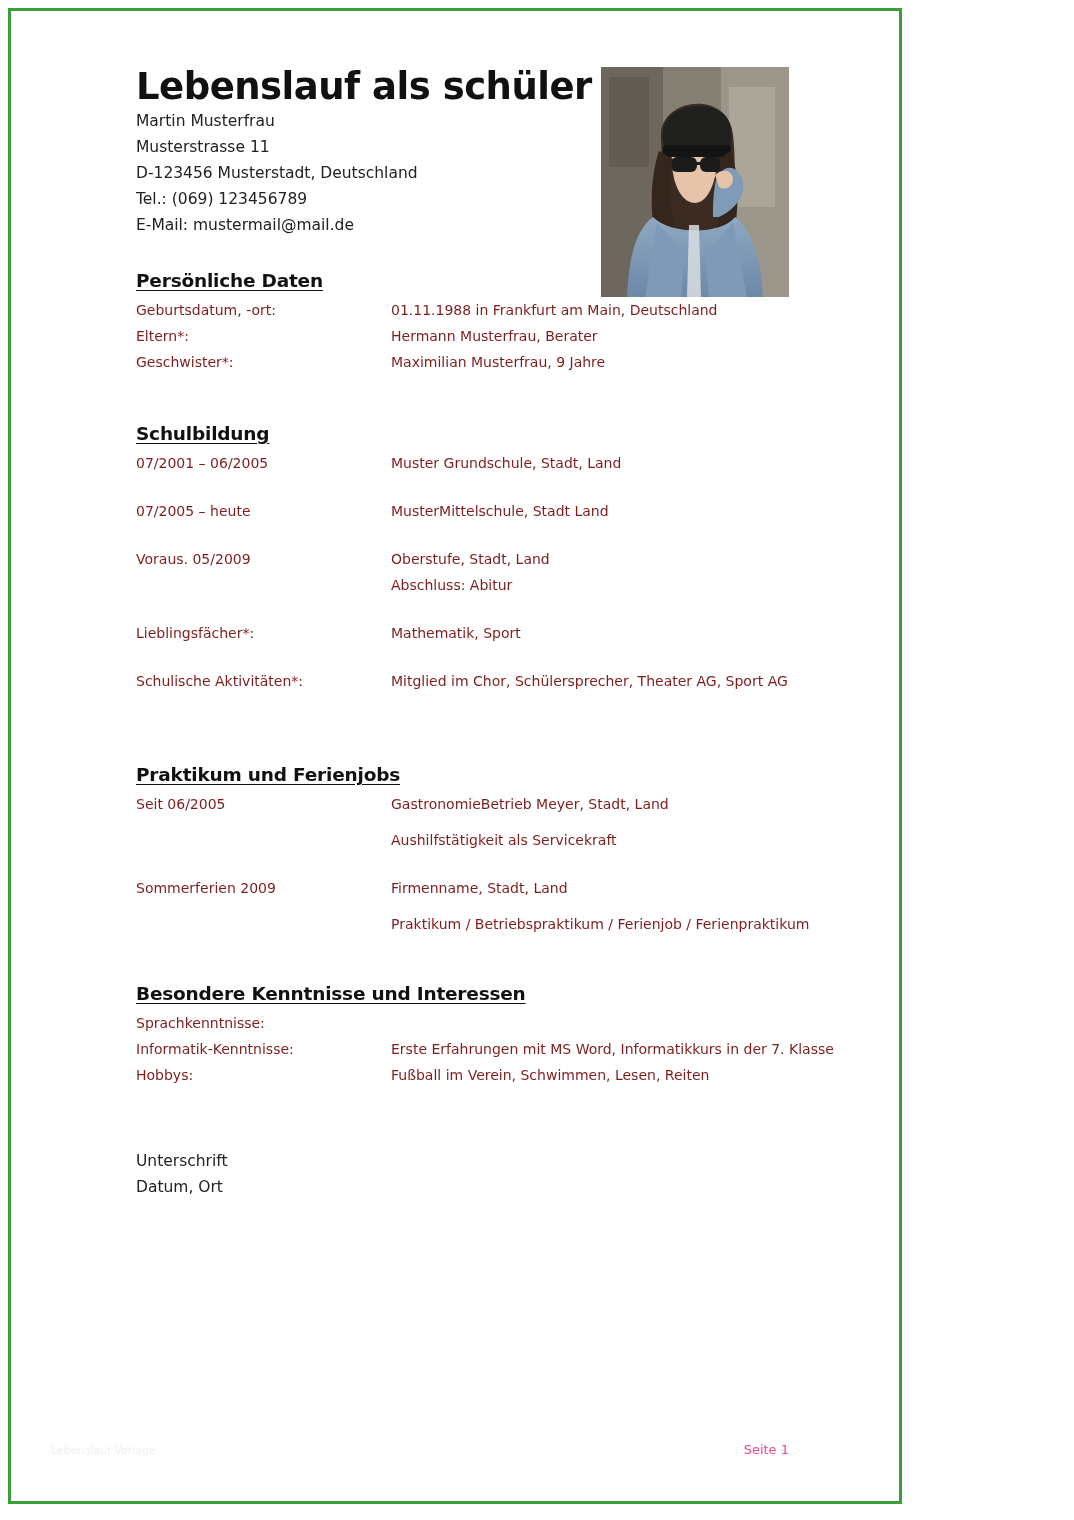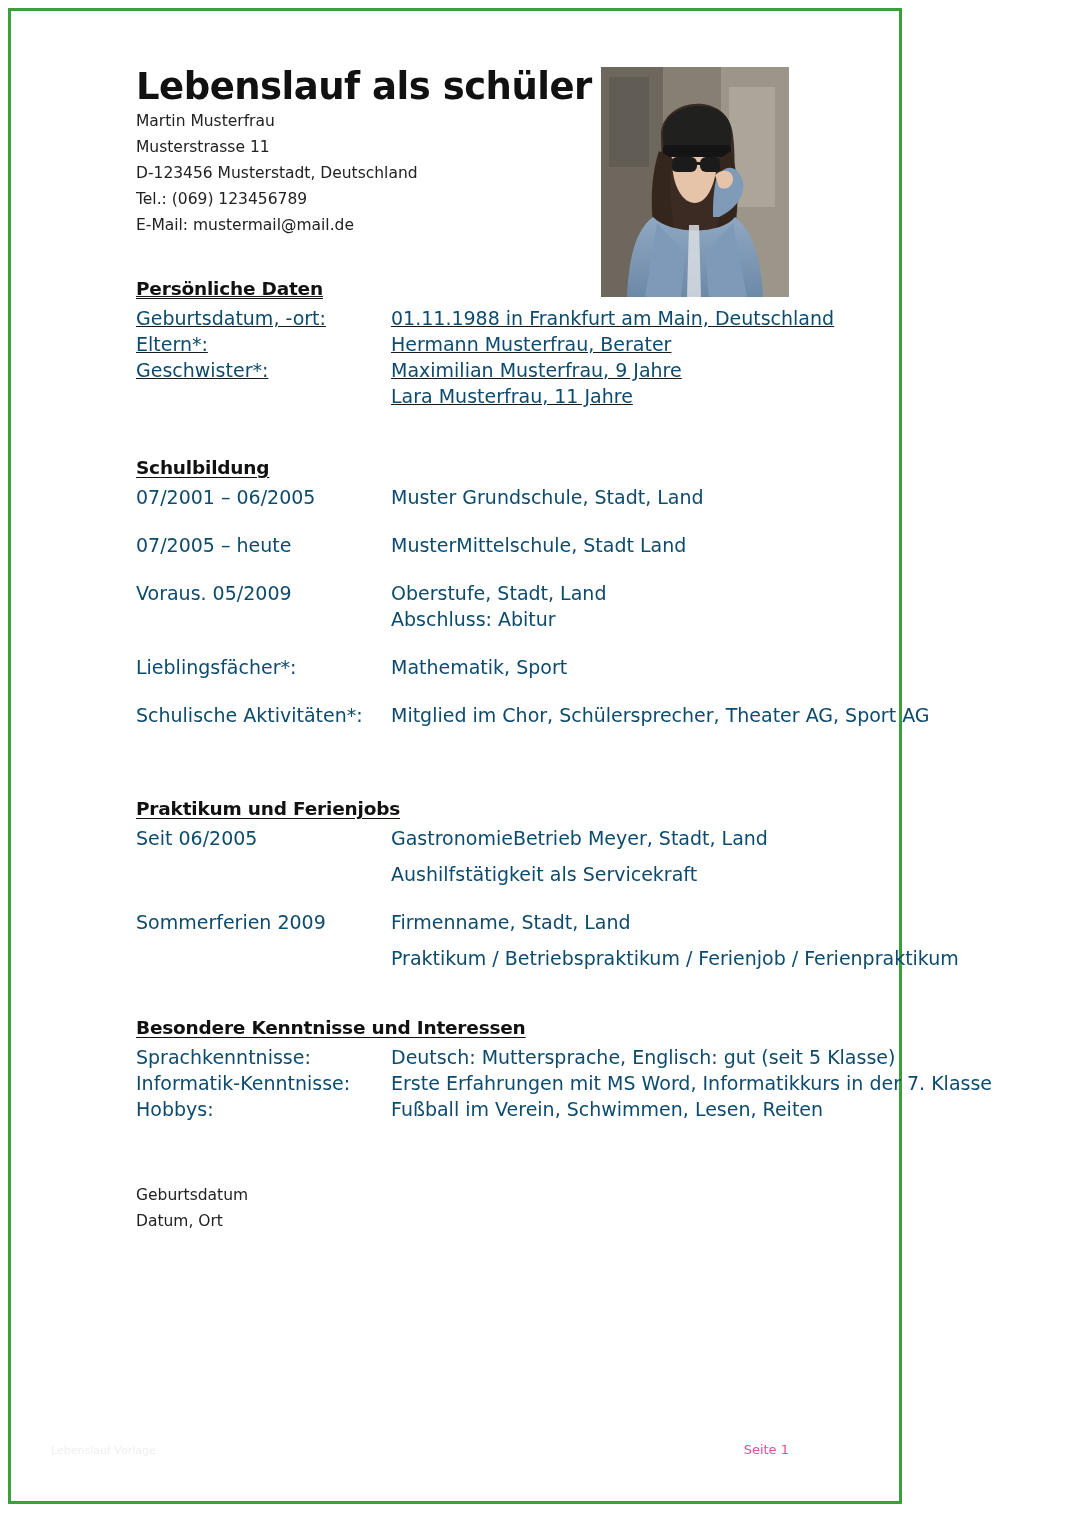--- a/index.html
+++ b/index.html
@@ -67,23 +67,23 @@
     font-size: 18.5px;
     font-weight: bold;
     text-decoration: underline;
     text-underline-offset: 3px;
     color: #111111;
     margin: 0 0 6px 0;
     letter-spacing: -0.2px;
   }
   .row {
     display: flex;
-    font-size: 19px;
+    font-size: 14px;
     line-height: 26px;
-    color: #0c4a6e;
+    color: #7f1d1d;
   }
   .row .label {
     width: 255px;
     flex: 0 0 255px;
     padding-right: 10px;
     box-sizing: border-box;
   }
   .row .value {
     flex: 1 1 auto;
   }
@@ -105,21 +105,21 @@
     font-size: 13px;
     color: #ec4899;
   }
   .footer-ghost {
     position: absolute;
     left: 40px;
     bottom: 44px;
     font-size: 11px;
     color: #efefef;
   }
-  #sec-personal { margin-top: 40px; text-decoration: underline; }
+  #sec-personal { margin-top: 32px; }
   #sec-school { margin-top: 48px; }
   #sec-intern { margin-top: 70px; }
   #sec-skills { margin-top: 46px; }
 </style>
 </head>
 <body>
 
 <div class="page-frame">
   <div class="sheet">
 
@@ -187,21 +187,20 @@
       <div class="row">
         <div class="label">Eltern*:</div>
         <div class="value">
           <div>Hermann Musterfrau, Berater</div>
         </div>
       </div>
       <div class="row">
         <div class="label">Geschwister*:</div>
         <div class="value">
           <div>Maximilian Musterfrau, 9 Jahre</div>
-          <div>Lara Musterfrau, 11 Jahre</div>
         </div>
       </div>
     </div>
 
     <div class="section" id="sec-school">
       <div class="section-title">Schulbildung</div>
       <div class="row">
         <div class="label">07/2001 – 06/2005</div>
         <div class="value">
           <div>Muster Grundschule, Stadt, Land</div>
@@ -256,40 +255,37 @@
           <div class="gap-s"></div>
           <div>Praktikum / Betriebspraktikum / Ferienjob / Ferienpraktikum</div>
         </div>
       </div>
     </div>
 
     <div class="section" id="sec-skills">
       <div class="section-title">Besondere Kenntnisse und Interessen</div>
       <div class="row">
         <div class="label">Sprachkenntnisse:</div>
-        <div class="value">
-          <div>Deutsch: Muttersprache, Englisch: gut (seit 5 Klasse)</div>
-        </div>
       </div>
       <div class="row">
         <div class="label">Informatik-Kenntnisse:</div>
         <div class="value">
           <div>Erste Erfahrungen mit MS Word, Informatikkurs in der 7. Klasse</div>
         </div>
       </div>
       <div class="row">
         <div class="label">Hobbys:</div>
         <div class="value">
           <div>Fußball im Verein, Schwimmen, Lesen, Reiten</div>
         </div>
       </div>
     </div>
 
     <div class="sig">
-      <div>Geburtsdatum</div>
+      <div>Unterschrift</div>
       <div>Datum, Ort</div>
     </div>
 
   </div>
 
   <div class="footer-ghost">Lebenslauf Vorlage</div>
   <div class="footer-page">Seite 1</div>
 </div>
 
 </body></html>

